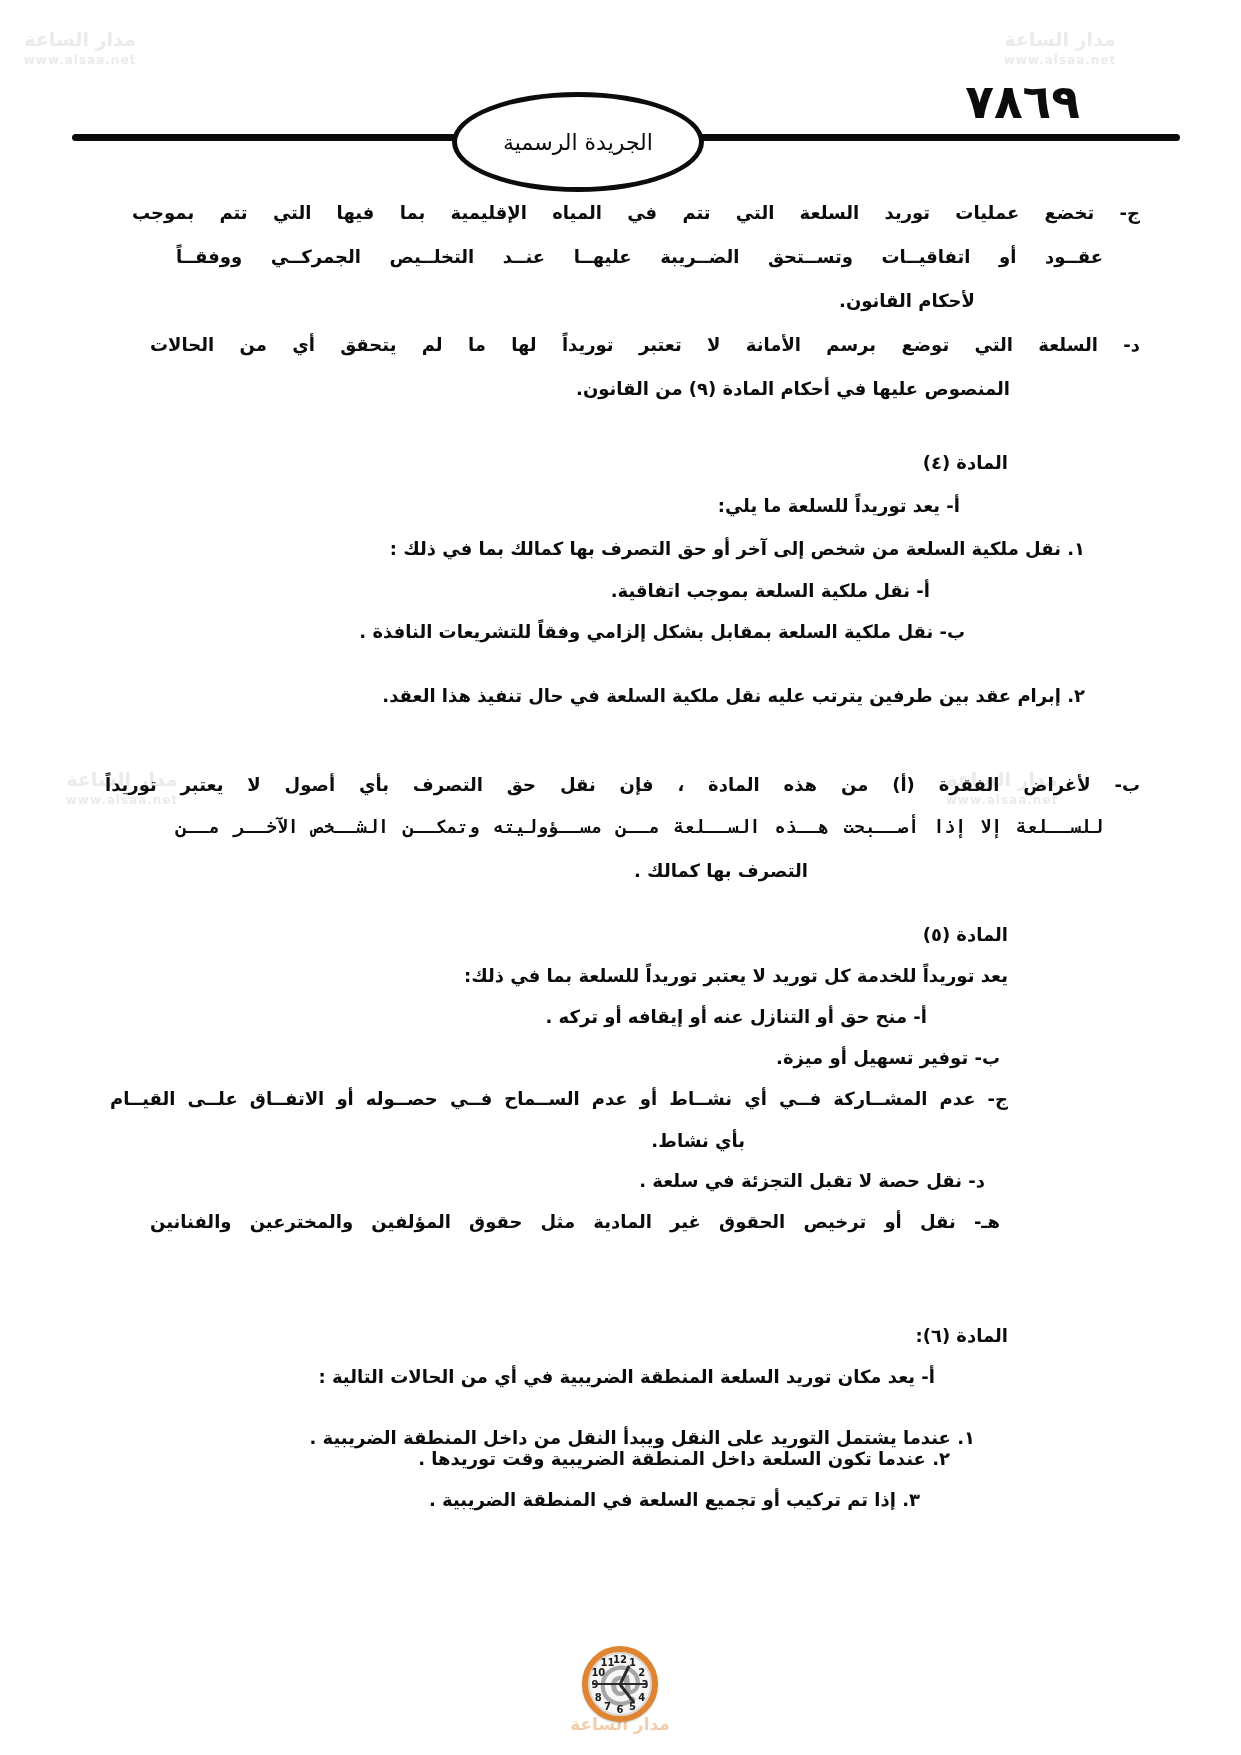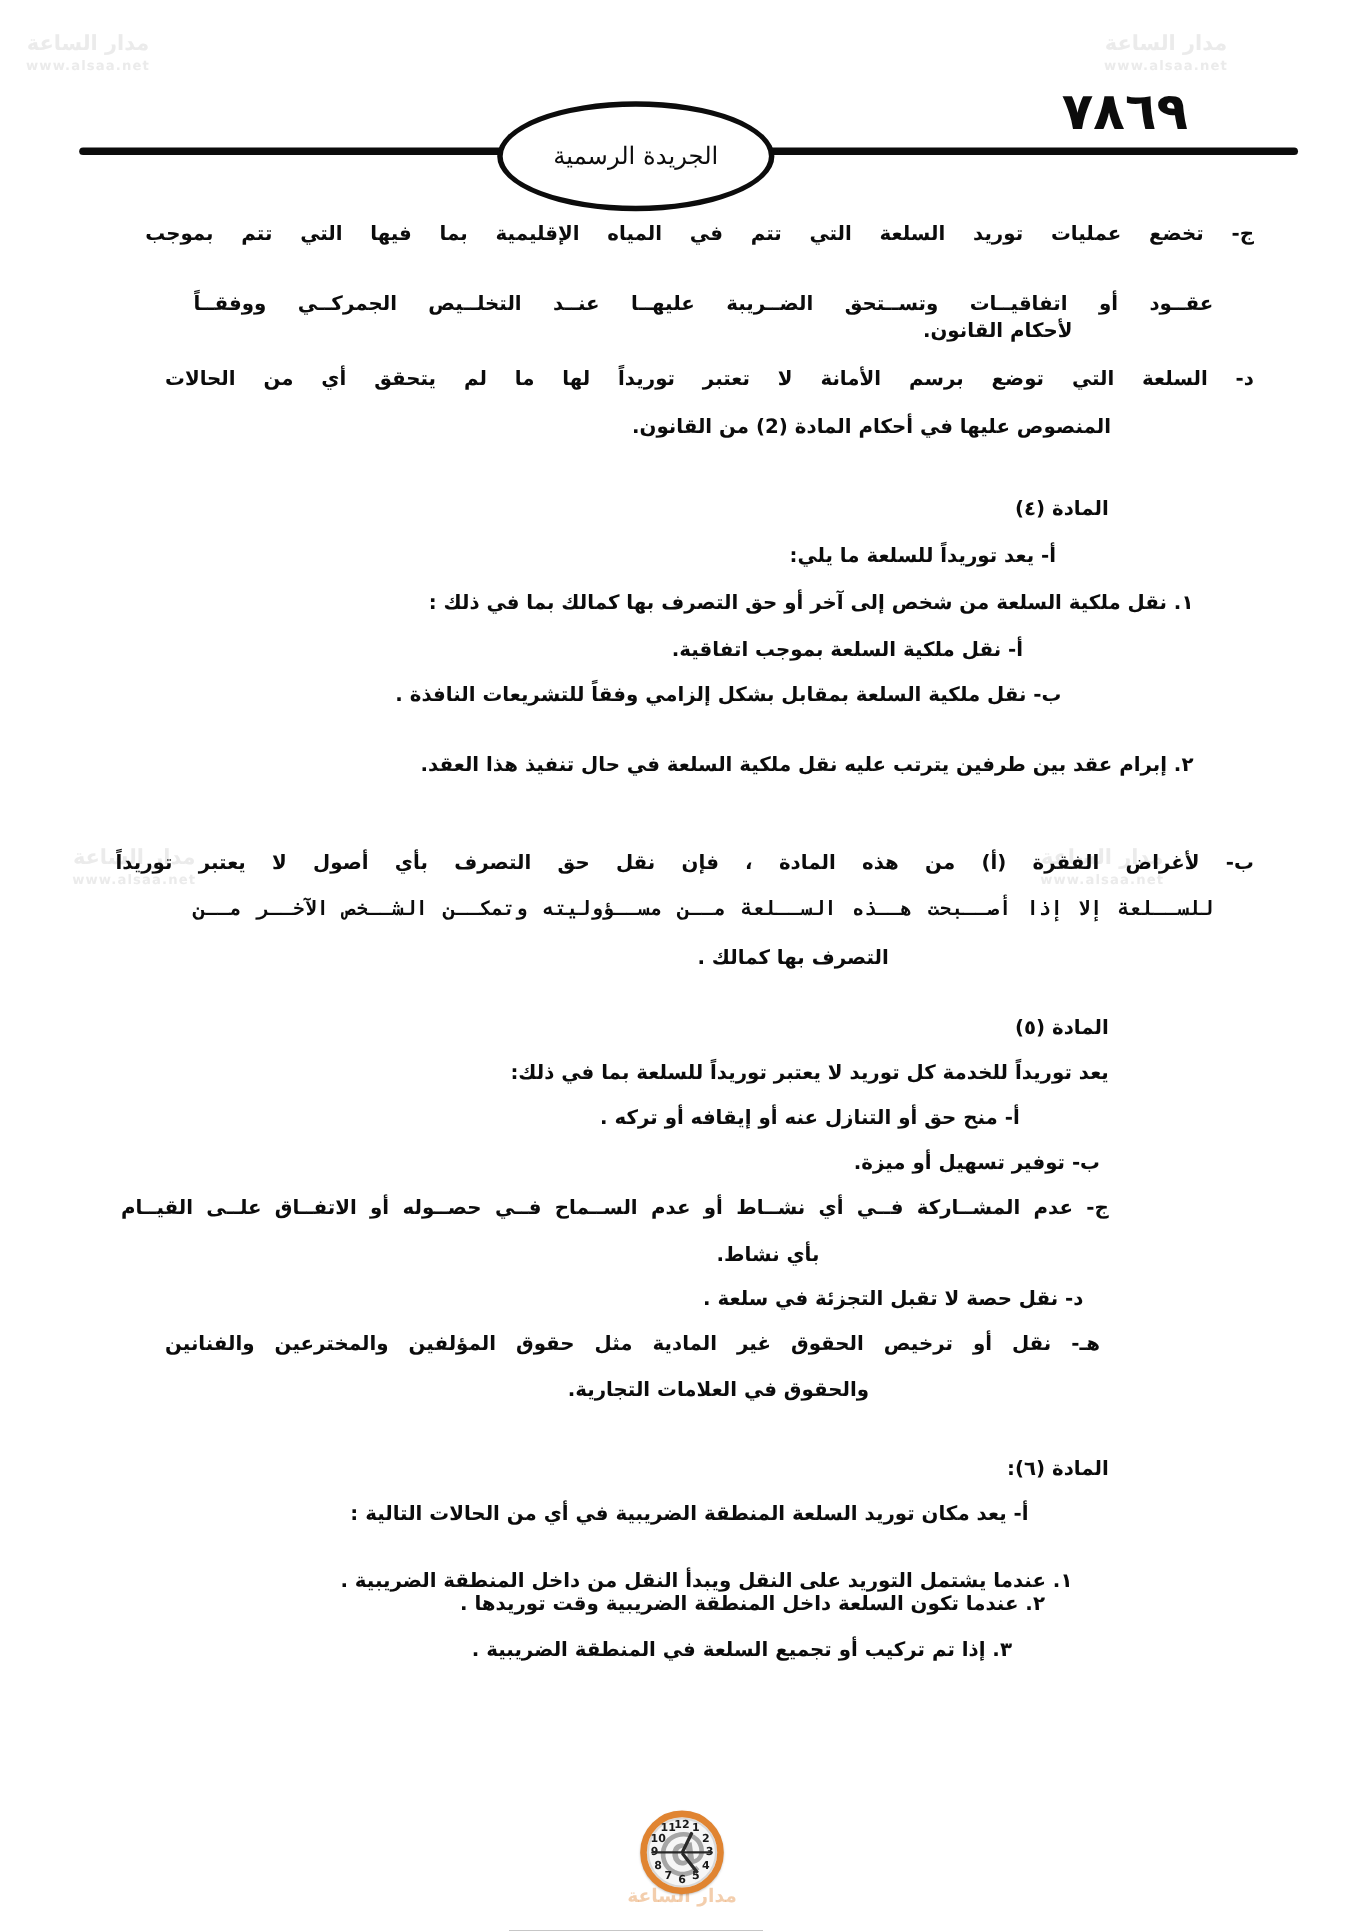--- a/index.html
+++ b/index.html
@@ -90,42 +90,41 @@
     </div>
 
   <div class="page-number">٧٨٦٩</div>
   <div class="rule"></div>
   <div class="oval">
     <span class="oval-label">الجريدة الرسمية</span>
   </div>
 
   <div class="body-lines">
       <div class="bline just" style="top: 196px; right: 101px; left: 132px;">ج- تخضع عمليات توريد السلعة التي تتم في المياه الإقليمية بما فيها التي تتم بموجب</div>
-      <div class="bline just" style="top: 240px; right: 138px; left: 176px; margin-top: 20px;">عقــود أو اتفاقيــات وتســتحق الضــريبة عليهــا عنــد التخلــيص الجمركــي ووفقــاً</div>
+      <div class="bline just" style="top: 240px; right: 138px; left: 176px;">عقــود أو اتفاقيــات وتســتحق الضــريبة عليهــا عنــد التخلــيص الجمركــي ووفقــاً</div>
       <div class="bline" style="top: 284px; right: 266px;">لأحكام القانون.</div>
       <div class="bline just" style="top: 328px; right: 101px; left: 150px;">د- السلعة التي توضع برسم الأمانة لا تعتبر توريداً لها ما لم يتحقق أي من الحالات</div>
-      <div class="bline" style="top: 372px; right: 231px;">المنصوص عليها في أحكام المادة (2) من القانون.</div>
+      <div class="bline" style="top: 372px; right: 231px;">المنصوص عليها في أحكام المادة (٩) من القانون.</div>
       <div class="bline" style="top: 446px; right: 233px;">المادة (٤)</div>
       <div class="bline" style="top: 489px; right: 281px;">أ- يعد توريداً للسلعة ما يلي:</div>
       <div class="bline" style="top: 532px; right: 156px;">١. نقل ملكية السلعة من شخص إلى آخر أو حق التصرف بها كمالك بما في ذلك :</div>
       <div class="bline" style="top: 574px; right: 311px;">أ- نقل ملكية السلعة بموجب اتفاقية.</div>
       <div class="bline" style="top: 615px; right: 276px;">ب- نقل ملكية السلعة بمقابل بشكل إلزامي وفقاً للتشريعات النافذة .</div>
       <div class="bline" style="top: 679px; right: 156px;">٢. إبرام عقد بين طرفين يترتب عليه نقل ملكية السلعة في حال تنفيذ هذا العقد.</div>
       <div class="bline just" style="top: 768px; right: 101px; left: 105px;">ب- لأغراض الفقرة (أ) من هذه المادة ، فإن نقل حق التصرف بأي أصول لا يعتبر توريداً</div>
       <div class="bline just" style="top: 812px; right: 138px; left: 176px; font-family: Liberation Mono, monospace;">للســلعة إلا إذا أصــبحت هــذه الســلعة مــن مســؤوليته وتمكــن الشــخص الآخــر مــن</div>
       <div class="bline" style="top: 854px; right: 433px;">التصرف بها كمالك .</div>
       <div class="bline" style="top: 918px; right: 233px;">المادة (٥)</div>
       <div class="bline" style="top: 959px; right: 233px;">يعد توريداً للخدمة كل توريد لا يعتبر توريداً للسلعة بما في ذلك:</div>
       <div class="bline" style="top: 1000px; right: 314px;">أ- منح حق أو التنازل عنه أو إيقافه أو تركه .</div>
       <div class="bline" style="top: 1041px; right: 241px;">ب- توفير تسهيل أو ميزة.</div>
       <div class="bline just" style="top: 1082px; right: 233px; left: 110px;">ج- عدم المشــاركة فــي أي نشــاط أو عدم الســماح فــي حصــوله أو الاتفــاق علــى القيــام</div>
       <div class="bline" style="top: 1124px; right: 496px;">بأي نشاط.</div>
       <div class="bline" style="top: 1164px; right: 256px;">د- نقل حصة لا تقبل التجزئة في سلعة .</div>
       <div class="bline just" style="top: 1205px; right: 241px; left: 150px;">هـ- نقل أو ترخيص الحقوق غير المادية مثل حقوق المؤلفين والمخترعين والفنانين</div>
-      <div class="bline" style="top: 1247px; right: 451px;">والحقوق في العلامات التجارية.</div>
       <div class="bline" style="top: 1319px; right: 233px;">المادة (٦):</div>
       <div class="bline" style="top: 1360px; right: 306px;">أ- يعد مكان توريد السلعة المنطقة الضريبية في أي من الحالات التالية :</div>
       <div class="bline" style="top: 1401px; right: 266px; margin-top: 20px;">١. عندما يشتمل التوريد على النقل ويبدأ النقل من داخل المنطقة الضريبية .</div>
       <div class="bline" style="top: 1442px; right: 291px;">٢. عندما تكون السلعة داخل المنطقة الضريبية وقت توريدها .</div>
       <div class="bline" style="top: 1483px; right: 321px;">٣. إذا تم تركيب أو تجميع السلعة في المنطقة الضريبية .</div>
     </div>
 
   <div class="clock">
     <span class="clock-at">@</span>
     <span><span class="clock-num" style="left: 32px; top: 7px;">12</span><span class="clock-num" style="left: 44.5px; top: 10.3494px;">1</span><span class="clock-num" style="left: 53.6506px; top: 19.5px;">2</span><span class="clock-num" style="left: 57px; top: 32px;">3</span><span class="clock-num" style="left: 53.6506px; top: 44.5px;">4</span><span class="clock-num" style="left: 44.5px; top: 53.6506px;">5</span><span class="clock-num" style="left: 32px; top: 57px;">6</span><span class="clock-num" style="left: 19.5px; top: 53.6506px;">7</span><span class="clock-num" style="left: 10.3494px; top: 44.5px;">8</span><span class="clock-num" style="left: 7px; top: 32px;">9</span><span class="clock-num" style="left: 10.3494px; top: 19.5px;">10</span><span class="clock-num" style="left: 19.5px; top: 10.3494px;">11</span></span>

